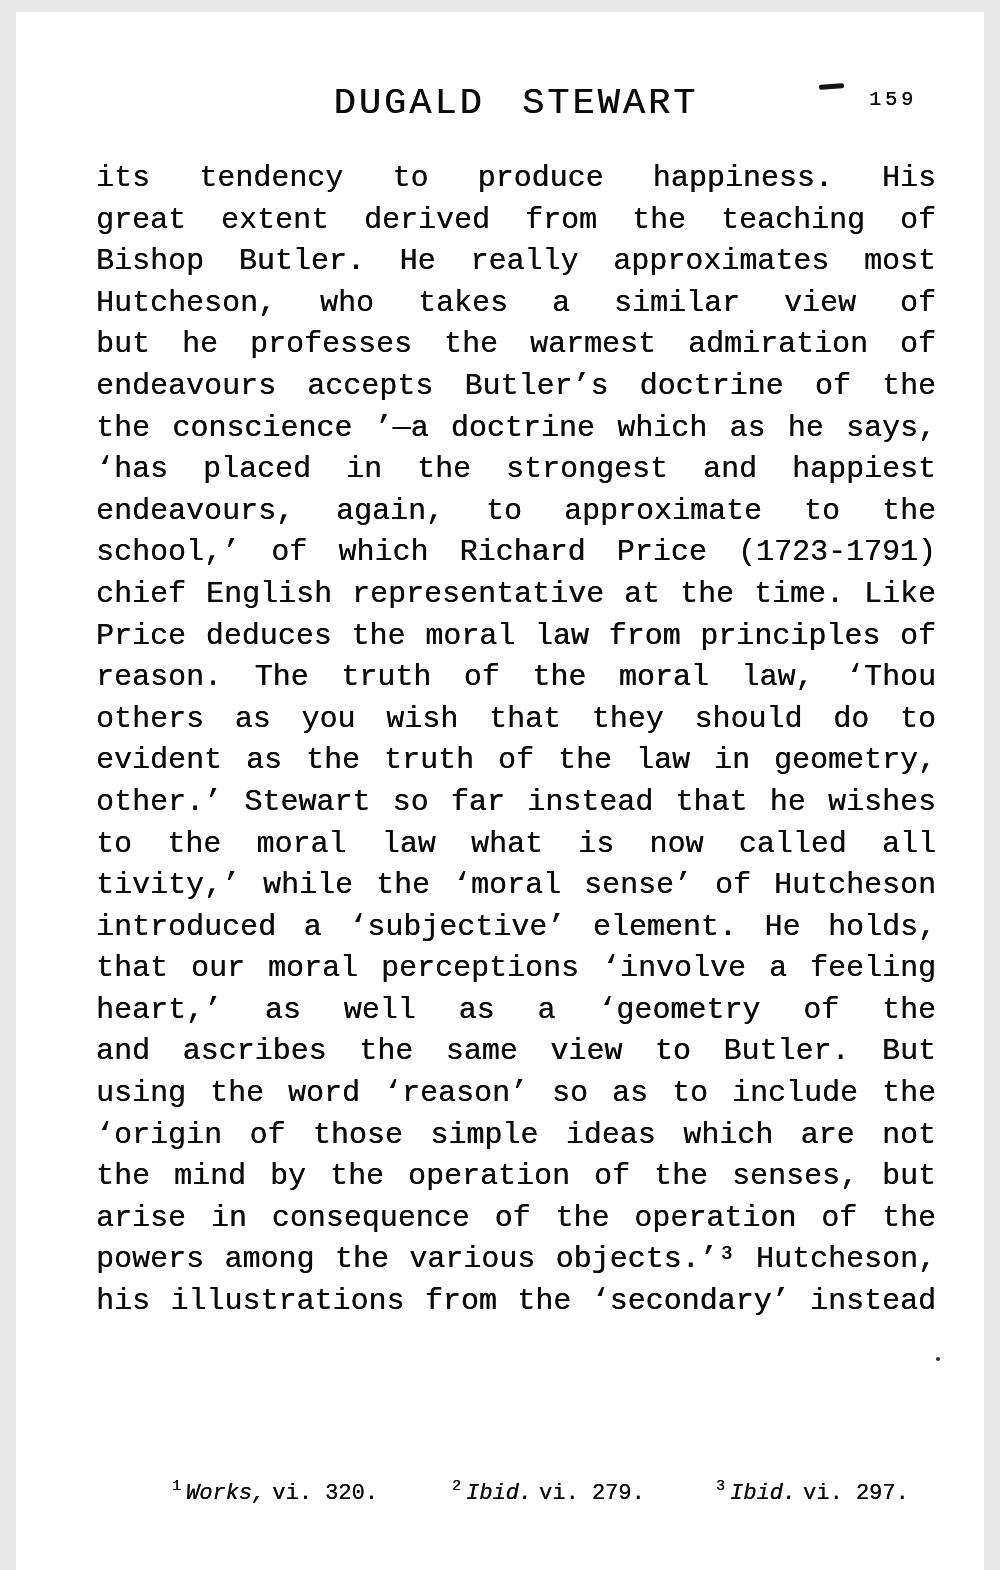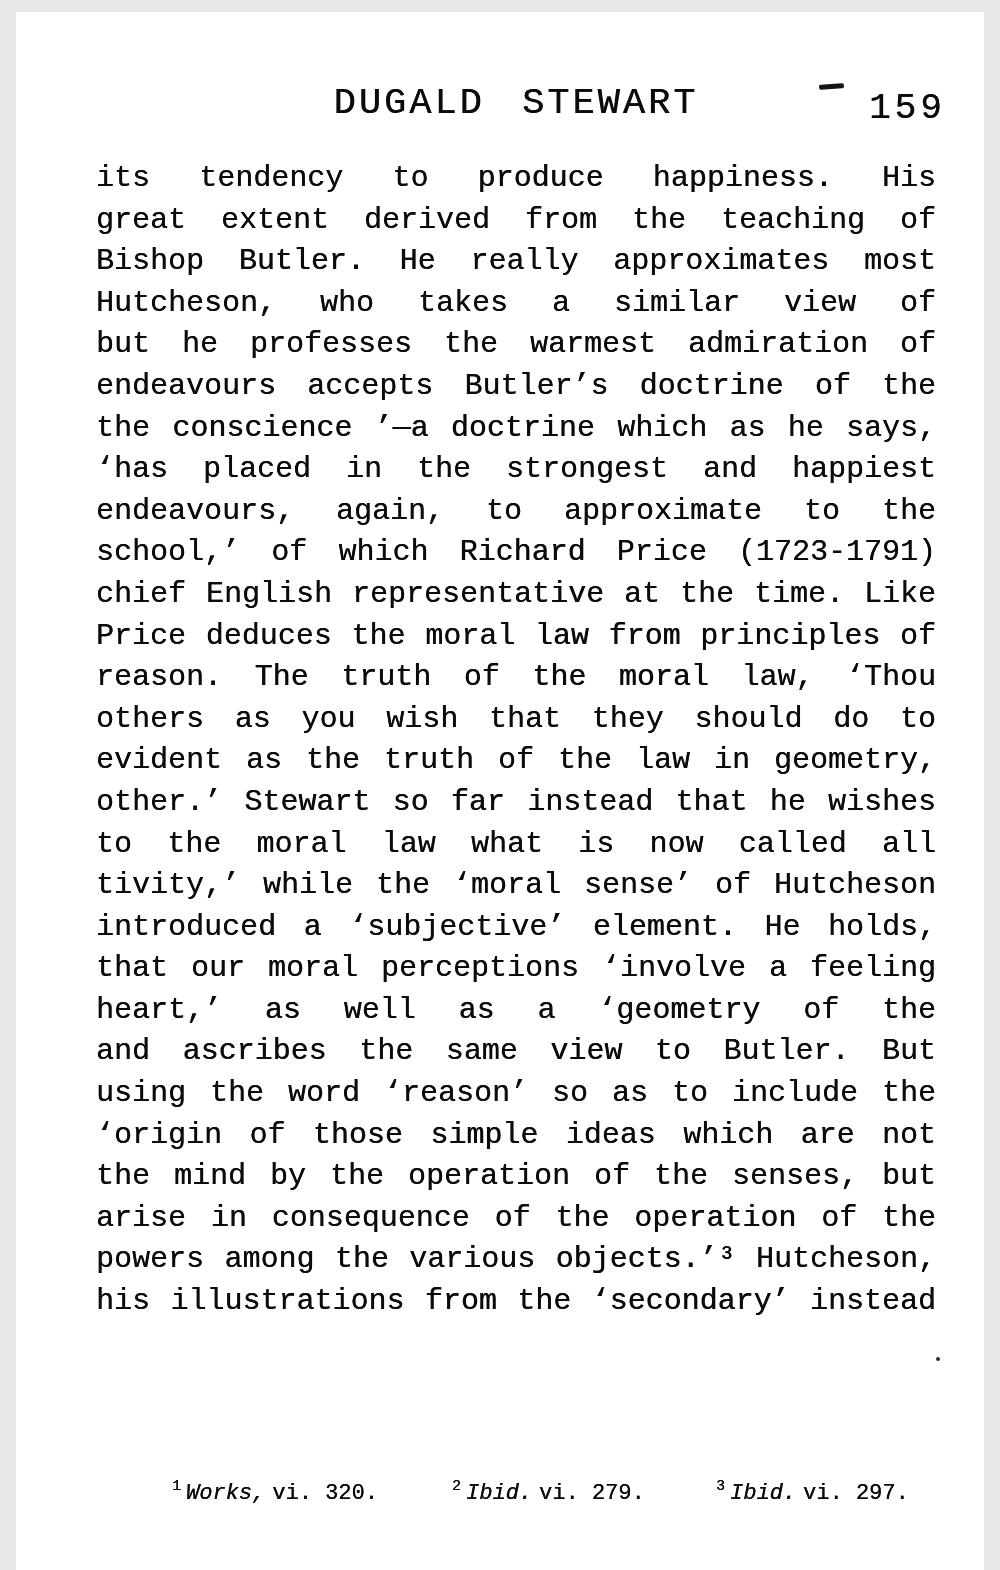--- a/index.html
+++ b/index.html
@@ -23,21 +23,21 @@
     font-size: 37px;
     letter-spacing: 3px;
     word-spacing: 12px;
     white-space: nowrap;
     text-shadow: 0.4px 0 0 currentColor;
   }
   .page-number {
     position: absolute;
     top: 76px;
     left: 853px;
-    font-size: 36px;
+    font-size: 20px;
     letter-spacing: 4px;
     text-shadow: 0.4px 0 0 currentColor;
   }
   .ink-dash {
     position: absolute;
     top: 72px;
     left: 803px;
     width: 25px;
     height: 5px;
     background: #151515;

